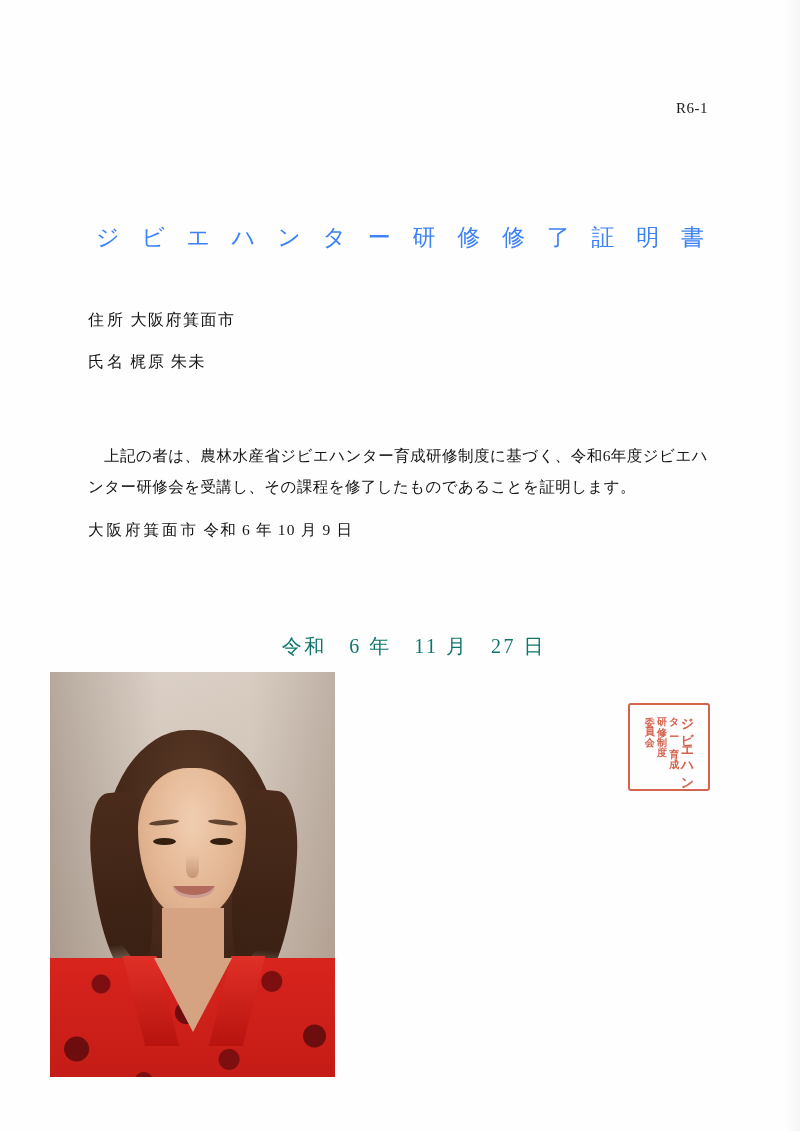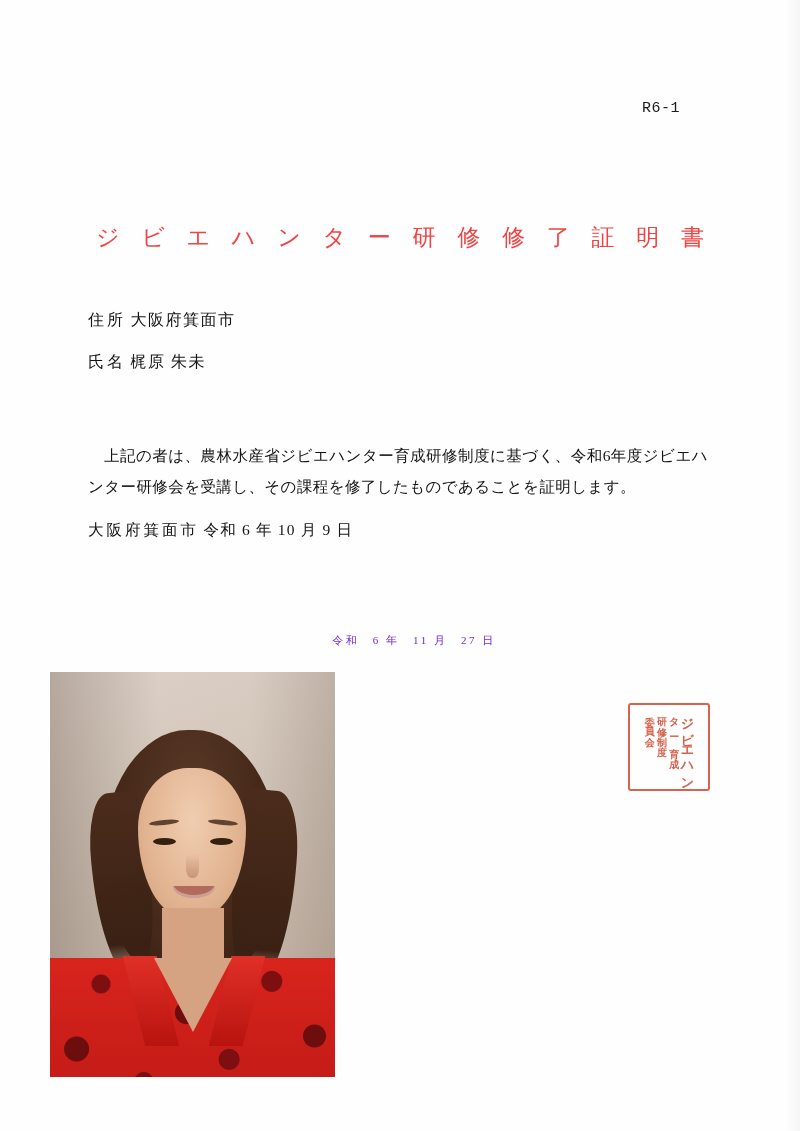--- a/index.html
+++ b/index.html
@@ -29,37 +29,37 @@
     position: absolute;
     top: 0; right: 0;
     width: 14px; height: 100%;
     background: linear-gradient(to right, rgba(0,0,0,0.0), rgba(0,0,0,0.035));
     pointer-events: none;
   }
 
   .doc-code {
     position: absolute;
     top: 100px;
-    right: 120px;
+    right: 92px;
     font-size: 15px;
     letter-spacing: 0.5px;
     color: #1a1a1a;
-    font-family: Liberation Mono, monospace;
+    font-family: Liberation Serif, serif;
     margin-left: 32px;
   }
 
   .doc-title {
     position: absolute;
     top: 222px;
     left: 0;
     width: 100%;
     text-align: center;
     font-size: 23px;
     letter-spacing: 8px;
-    color: #ef4444;
+    color: #3b82f6;
     font-family: "Liberation Serif", "DejaVu Serif", serif;
     font-weight: 500;
     text-indent: 8px;
   }
 
   .field {
     position: absolute;
     left: 88px;
     font-size: 16px;
     color: #141414;
@@ -95,23 +95,23 @@
     font-size: 15.5px;
   }
   #field-date-taken .value { letter-spacing: 1.2px; text-align: right; }
 
   .issue-date {
     position: absolute;
     top: 633px;
     left: 0;
     width: 100%;
     text-align: center;
-    font-size: 11px;
+    font-size: 20px;
     letter-spacing: 2.5px;
-    color: #6d28d9;
+    color: #0f766e;
     padding-left: 28px;
     box-sizing: border-box;
   }
 
   .issuer {
     position: absolute;
     left: 368px;
     top: 705px;
     font-size: 16px;
     line-height: 1.65;

